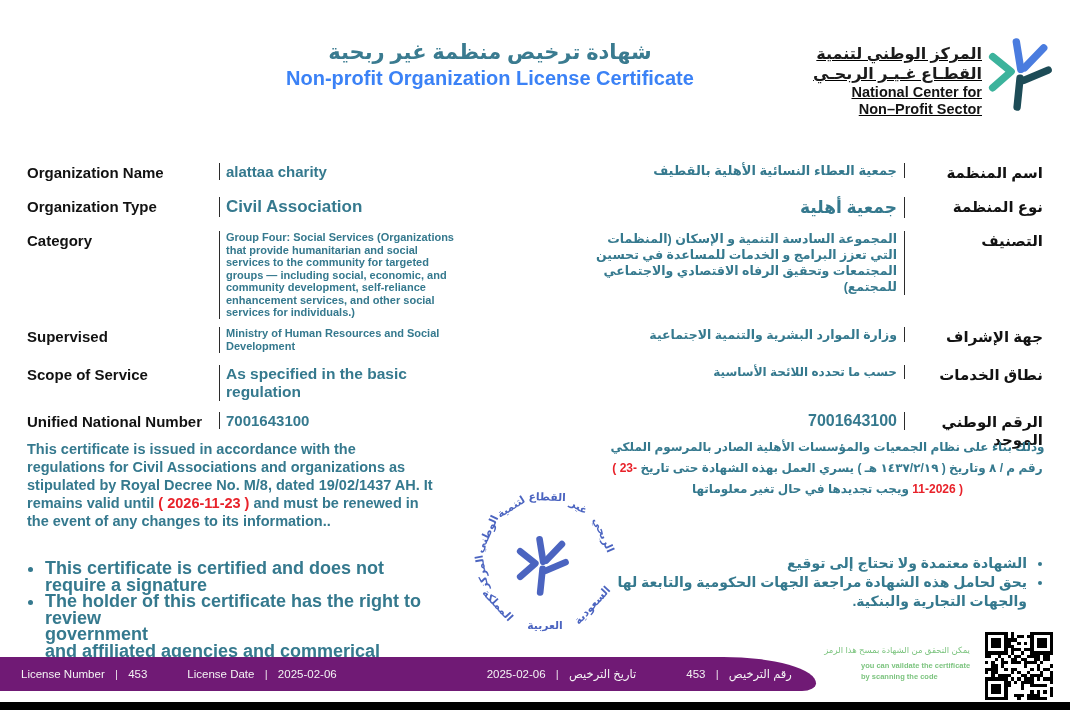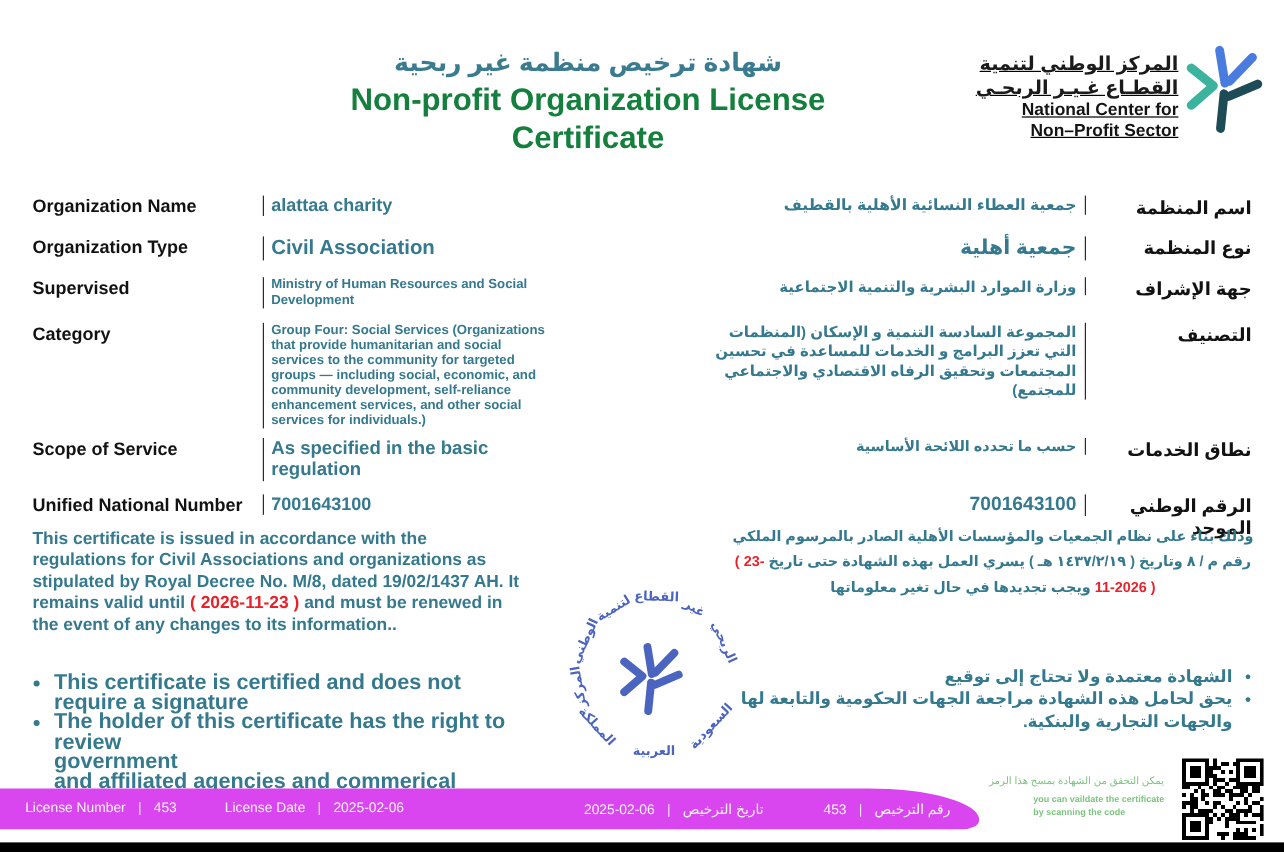--- a/index.html
+++ b/index.html
@@ -8,21 +8,21 @@
     font-family:"Liberation Sans","DejaVu Sans",sans-serif;margin:0 auto;
   }
   
   .brand{position:absolute;top:28px;right:10px;display:flex;align-items:center;gap:4px;text-decoration:underline;}
   .brand-text{text-align:right;padding-top:16px;}
   .brand-ar{font-size:16px;font-weight:bold;color:#1b1b1b;line-height:20px;direction:rtl;}
   .brand-en{font-size:14.5px;font-weight:bold;color:#141414;line-height:17px;}
   .mark{display:block;}
   .titles{position:absolute;top:40px;left:250px;width:480px;text-align:center;}
   .t-ar{font-size:21px;font-weight:bold;color:#3a7b90;direction:rtl;}
-  .t-en{font-size:26px;font-weight:bold;color:#15803d;margin-top:3px;}
+  .t-en{font-size:20px;font-weight:bold;color:#3b82f6;margin-top:3px;}
   
   .fields{position:absolute;top:163px;left:27px;right:27px;}
   .frow{display:flex;align-items:flex-start;}
   .f-label-en{width:192px;flex:none;font-size:15px;font-weight:bold;color:#121212;padding-top:1px;}
   .f-value-en{width:238px;flex:none;border-left:1.5px solid #2b2b2b;padding-left:6px;
               color:#35798e;font-weight:bold;box-sizing:border-box;}
   .f-spacer{flex:1;}
   .f-value-ar{width:310px;flex:none;border-right:1.5px solid #2b2b2b;padding-right:7px;
               color:#35798e;font-weight:bold;direction:rtl;text-align:right;box-sizing:border-box;}
   .f-label-ar{width:138px;flex:none;font-size:15px;font-weight:bold;color:#121212;
@@ -49,21 +49,21 @@
   .para-ar{position:absolute;top:437px;right:25px;width:435px;direction:rtl;text-align:center;
            color:#35798e;font-weight:bold;font-size:12px;line-height:21px;}
   .bullets-ar{position:absolute;top:554px;right:25px;width:465px;direction:rtl;}
   .bullets-ar ul{margin:0;padding:0 18px 0 0;}
   .bullets-ar li{color:#35798e;font-weight:bold;font-size:14px;line-height:19px;text-align:right;}
   
   .stamp{position:absolute;left:467px;top:483px;}
   .stamp text{font-size:11px;font-weight:bold;fill:#4b64c0;text-anchor:middle;
               font-family:"DejaVu Sans",sans-serif;}
   
-  .footbar{position:absolute;left:0;top:657px;width:816px;height:34px;background:#d946ef;
+  .footbar{position:absolute;left:0;top:657px;width:816px;height:34px;background:#701a75;
            border-top-right-radius:120px 34px;border-bottom-right-radius:18px 10px;
            display:flex;align-items:center;color:#f4f4f4;font-size:11.5px;}
   .footbar .sep{margin:0 7px;opacity:.9;}
   .fpair{white-space:nowrap;}
   .g1{margin-left:21px;} .g2{margin-left:40px;} .p1{margin-left:150px;} .p2{margin-left:50px;}
   .qr-caption-ar{position:absolute;top:645px;left:820px;width:150px;text-align:right;direction:rtl;
                  color:#7cc47f;font-size:8.5px;font-weight:normal;}
   .qr-caption-en{position:absolute;top:660px;left:861px;width:112px;color:#7cc47f;
                  font-size:7.5px;font-weight:bold;line-height:11px;}
   .qr{position:absolute;left:985px;top:632px;width:68px;height:68px;}
@@ -103,33 +103,33 @@
       <div class="f-value-ar">جمعية العطاء النسائية الأهلية بالقطيف</div>
       <div class="f-label-ar">اسم المنظمة</div>
     </div>
     <div class="frow r2">
       <div class="f-label-en">Organization Type</div>
       <div class="f-value-en">Civil Association</div>
       <div class="f-spacer"></div>
       <div class="f-value-ar">جمعية أهلية</div>
       <div class="f-label-ar">نوع المنظمة</div>
     </div>
+    <div class="frow r4">
+      <div class="f-label-en">Category</div>
+      <div class="f-value-en">Group Four: Social Services (Organizations that provide humanitarian and social services to the community for targeted groups — including social, economic, and community development, self-reliance enhancement services, and other social services for individuals.)</div>
+      <div class="f-spacer"></div>
+      <div class="f-value-ar">المجموعة السادسة التنمية و الإسكان (المنظمات التي تعزز البرامج و الخدمات للمساعدة في تحسين المجتمعات وتحقيق الرفاه الاقتصادي والاجتماعي للمجتمع)</div>
+      <div class="f-label-ar">التصنيف</div>
+    </div>
     <div class="frow r3">
       <div class="f-label-en">Supervised</div>
       <div class="f-value-en">Ministry of Human Resources and Social Development</div>
       <div class="f-spacer"></div>
       <div class="f-value-ar">وزارة الموارد البشرية والتنمية الاجتماعية</div>
       <div class="f-label-ar">جهة الإشراف</div>
-    </div>
-    <div class="frow r4">
-      <div class="f-label-en">Category</div>
-      <div class="f-value-en">Group Four: Social Services (Organizations that provide humanitarian and social services to the community for targeted groups — including social, economic, and community development, self-reliance enhancement services, and other social services for individuals.)</div>
-      <div class="f-spacer"></div>
-      <div class="f-value-ar">المجموعة السادسة التنمية و الإسكان (المنظمات التي تعزز البرامج و الخدمات للمساعدة في تحسين المجتمعات وتحقيق الرفاه الاقتصادي والاجتماعي للمجتمع)</div>
-      <div class="f-label-ar">التصنيف</div>
     </div>
     <div class="frow r5">
       <div class="f-label-en">Scope of Service</div>
       <div class="f-value-en">As specified in the basic regulation</div>
       <div class="f-spacer"></div>
       <div class="f-value-ar">حسب ما تحدده اللائحة الأساسية</div>
       <div class="f-label-ar">نطاق الخدمات</div>
     </div>
     <div class="frow r6">
       <div class="f-label-en">Unified National Number</div>

